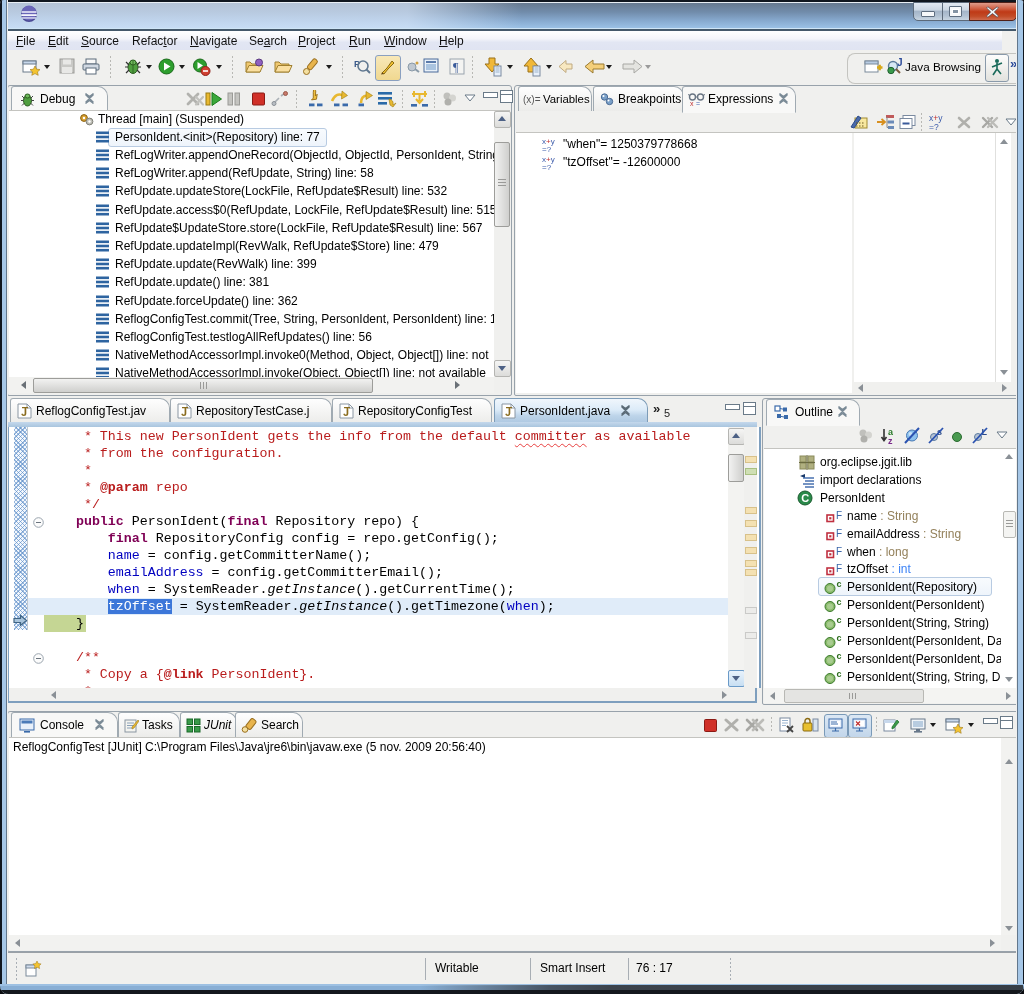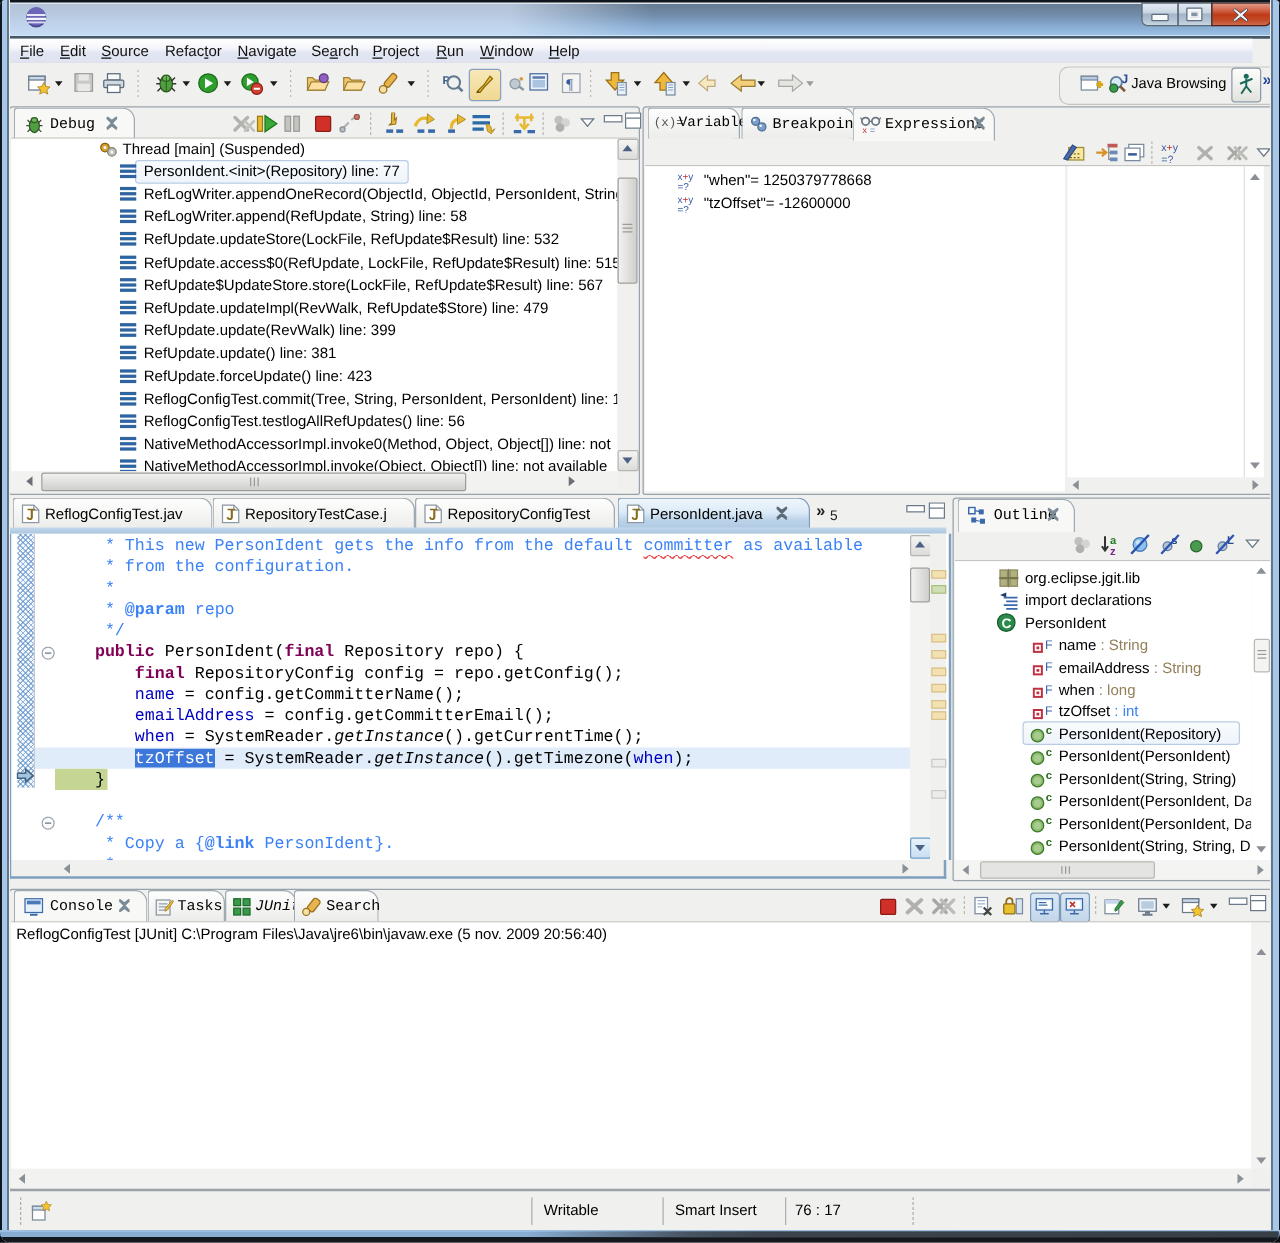--- a/index.html
+++ b/index.html
@@ -34,21 +34,21 @@
   background:repeating-linear-gradient(180deg,#b8b8b4 0 2px,#f0f0ee 2px 4px);}
 .dd{position:absolute;width:0;height:0;border-left:3.5px solid transparent;border-right:3.5px solid transparent;border-top:4px solid #1c1c1c;}
 .ddg{border-top-color:#9a9a9a;}
 
 .panel{background:#f0f0ee;border:1px solid #98a2ab;border-radius:3px 3px 2px 2px;}
 .white{background:#fff;}
 
 .vtab{position:absolute;top:0;height:24px;border:1px solid #a0aab2;border-bottom:none;
   border-radius:3px 10px 0 0;background:linear-gradient(180deg,#fefefe,#ececea);}
 .vtab.act{background:#f8f8f7;height:25px;border-bottom:1px solid #f8f8f7;}
-.vtab .lbl{position:absolute;top:5px;white-space:nowrap;color:#000;font-family:Liberation Mono, monospace;}
+.vtab .lbl{position:absolute;top:5px;white-space:nowrap;color:#000;}
 
 .closex{position:absolute;top:6px;width:11px;height:11px;}
 
 .etab{position:absolute;top:0;height:24px;border:1px solid #a0aab2;border-bottom:none;
   border-radius:3px 10px 0 0;background:linear-gradient(180deg,#fefefe,#ececea);}
 .etab .lbl{position:absolute;top:5px;left:25px;white-space:nowrap;}
 .etab.act{background:linear-gradient(180deg,#f0f6fc 0%,#dcebf8 45%,#bdd4e9 70%,#aec9e2 100%);
   border-color:#7d9cb8;}
 
 .sb{position:absolute;background:#f0f0ee;}
@@ -63,21 +63,21 @@
 .arr.rt{border-top:4px solid transparent;border-bottom:4px solid transparent;border-left:5px solid #4d6185;}
 
 .trow{position:absolute;white-space:nowrap;height:18px;line-height:18px;}
 .selrow{position:absolute;border:1px solid #b8cbe2;border-radius:3px;
   background:linear-gradient(180deg,#f8fbfe,#eef4fb);}
 
 .ic{position:absolute;}
 
 .code{font-family:"Liberation Mono",monospace;font-size:13.3px;line-height:17px;}
 .kw{color:#7f0055;font-weight:bold;}
-.jd{color:#3b82f6;}
+.jd{color:#b91c1c;}
 .fld{color:#0000c0;}
 .it{font-style:italic;}
 .cl{height:17px;white-space:pre;}
 .sel{background:#3c77d9;color:#fff;}
 .sqg{text-decoration:underline wavy #e84040 1px;text-underline-offset:3px;}
 
 #statusbar{left:2px;top:952px;width:1020px;height:32px;background:#f0f0ee;border-top:1px solid #9aa0a6;}
 .ssep{position:absolute;top:5px;width:1px;height:22px;background:#a8aeb4;}
 .sdot{position:absolute;top:5px;width:1px;height:22px;
   background:repeating-linear-gradient(180deg,#a8aeb4 0 2px,#f0f0ee 2px 4px);}
@@ -427,21 +427,21 @@
             <rect x="0" y="8.9" width="13" height="2.6" fill="#2e64a0"></rect>
           </svg>
         <span style="position:absolute;left:19px;white-space:nowrap">RefUpdate.update() line: 381</span>
       </div>
       <div class="trow" style="left:87px;top:180.6px;">
         <svg class="ic" style="left:0;top:3px" width="14" height="12" viewBox="0 0 14 12">
             <rect x="0" y="0.5" width="13" height="2.6" fill="#2e64a0"></rect>
             <rect x="0" y="4.7" width="13" height="2.6" fill="#2e64a0"></rect>
             <rect x="0" y="8.9" width="13" height="2.6" fill="#2e64a0"></rect>
           </svg>
-        <span style="position:absolute;left:19px;white-space:nowrap">RefUpdate.forceUpdate() line: 423</span>
+        <span style="position:absolute;left:19px;white-space:nowrap">RefUpdate.forceUpdate() line: 362</span>
       </div>
       <div class="trow" style="left:87px;top:198.8px;">
         <svg class="ic" style="left:0;top:3px" width="14" height="12" viewBox="0 0 14 12">
             <rect x="0" y="0.5" width="13" height="2.6" fill="#2e64a0"></rect>
             <rect x="0" y="4.7" width="13" height="2.6" fill="#2e64a0"></rect>
             <rect x="0" y="8.9" width="13" height="2.6" fill="#2e64a0"></rect>
           </svg>
         <span style="position:absolute;left:19px;white-space:nowrap">ReflogConfigTest.commit(Tree, String, PersonIdent, PersonIdent) line: 1</span>
       </div>
       <div class="trow" style="left:87px;top:217.0px;">

